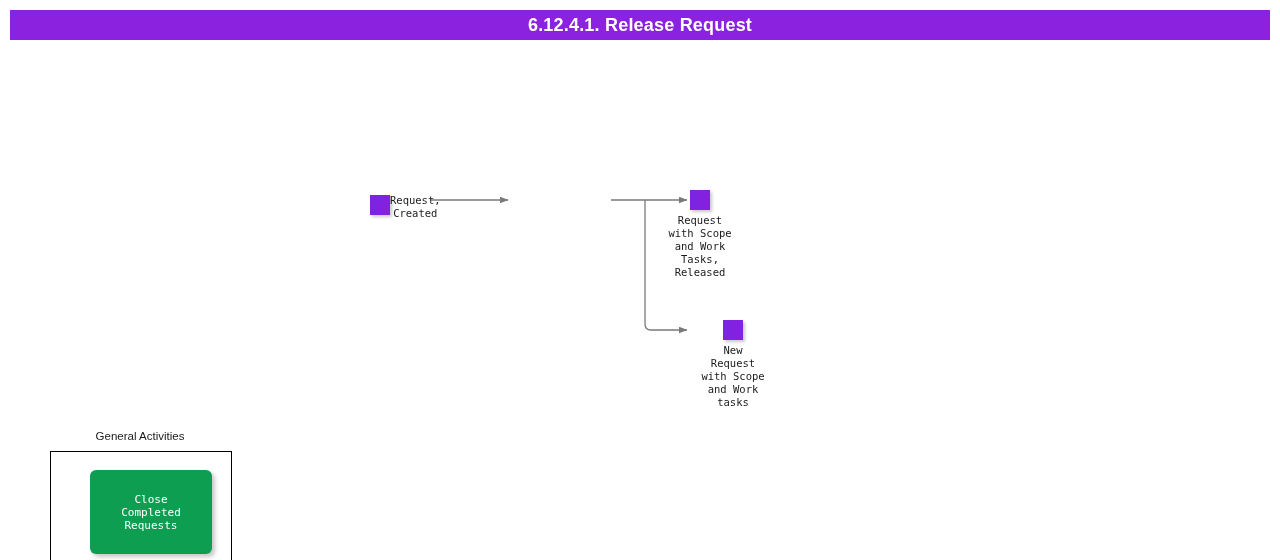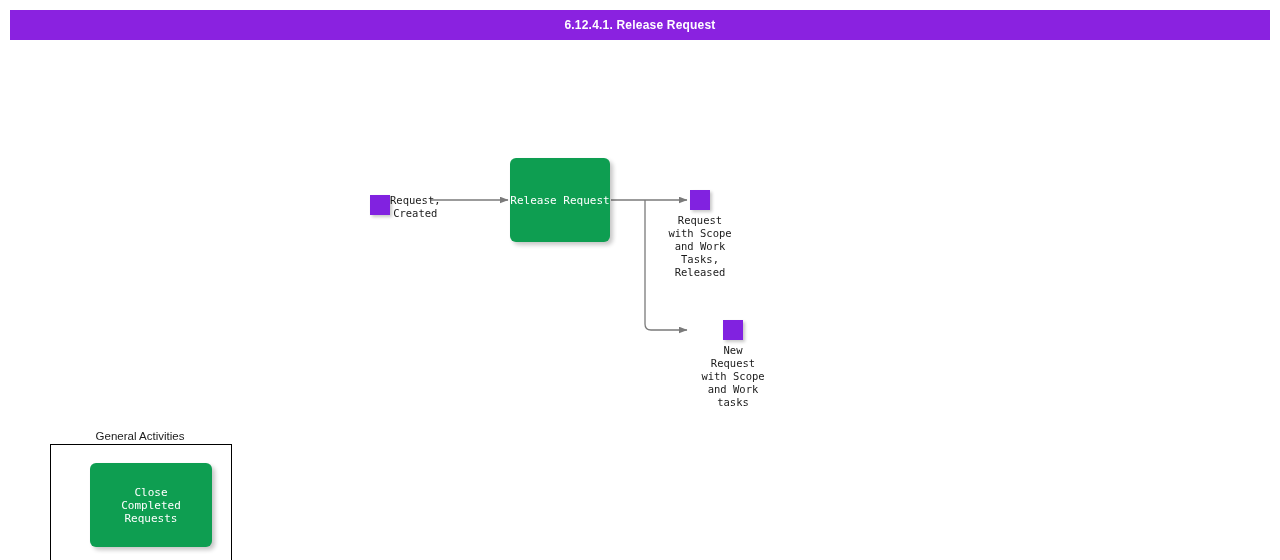--- a/index.html
+++ b/index.html
@@ -23,21 +23,21 @@
     width: 1260px;
     height: 30px;
     background: #8A22E0;
     display: flex;
     align-items: center;
     justify-content: center;
   }
   #title-bar .title-text {
     color: #ffffff;
     font-family: "Liberation Sans", sans-serif;
-    font-size: 12px;
+    font-size: 18px;
     font-weight: bold;
     letter-spacing: 0.2px;
     white-space: nowrap;
   }
 
   
   #diagram-canvas {
     position: absolute;
     left: 0;
     top: 40px;
@@ -136,21 +136,21 @@
     position: absolute;
     left: 50px;
     top: 390px;
     width: 180px;
   }
   #general-activities-title {
     font-family: "Liberation Sans", sans-serif;
     font-size: 11.5px;
     color: #1a1a1a;
     text-align: center;
-    margin-bottom: 2px;
+    margin-bottom: 9px;
   }
   #general-activities-frame {
     width: 180px;
     height: 120px;
     border: 1px solid #000000;
     background: #ffffff;
     position: relative;
   }
   #node-close-completed {
     position: absolute;
@@ -182,23 +182,20 @@
 
     <path d="M 645 160 L 645 284 Q 645 290 651 290 L 687 290" fill="none" stroke="#7a7a7a" stroke-width="1.3" marker-end="url(#arrowhead)"></path>
   </svg>
 
   <div class="node" id="node-request-created">
     <div class="state-marker"></div>
     <div class="state-label">Request,
 Created</div>
   </div>
 
-  <div class="node activity-box" id="node-release-request">
-    <div class="activity-label">Release Request</div>
-  </div>
 
   <div class="node" id="node-request-released">
     <div class="state-marker"></div>
     <div class="state-label">Request
 with Scope
 and Work
 Tasks,
 Released</div>
   </div>
 

